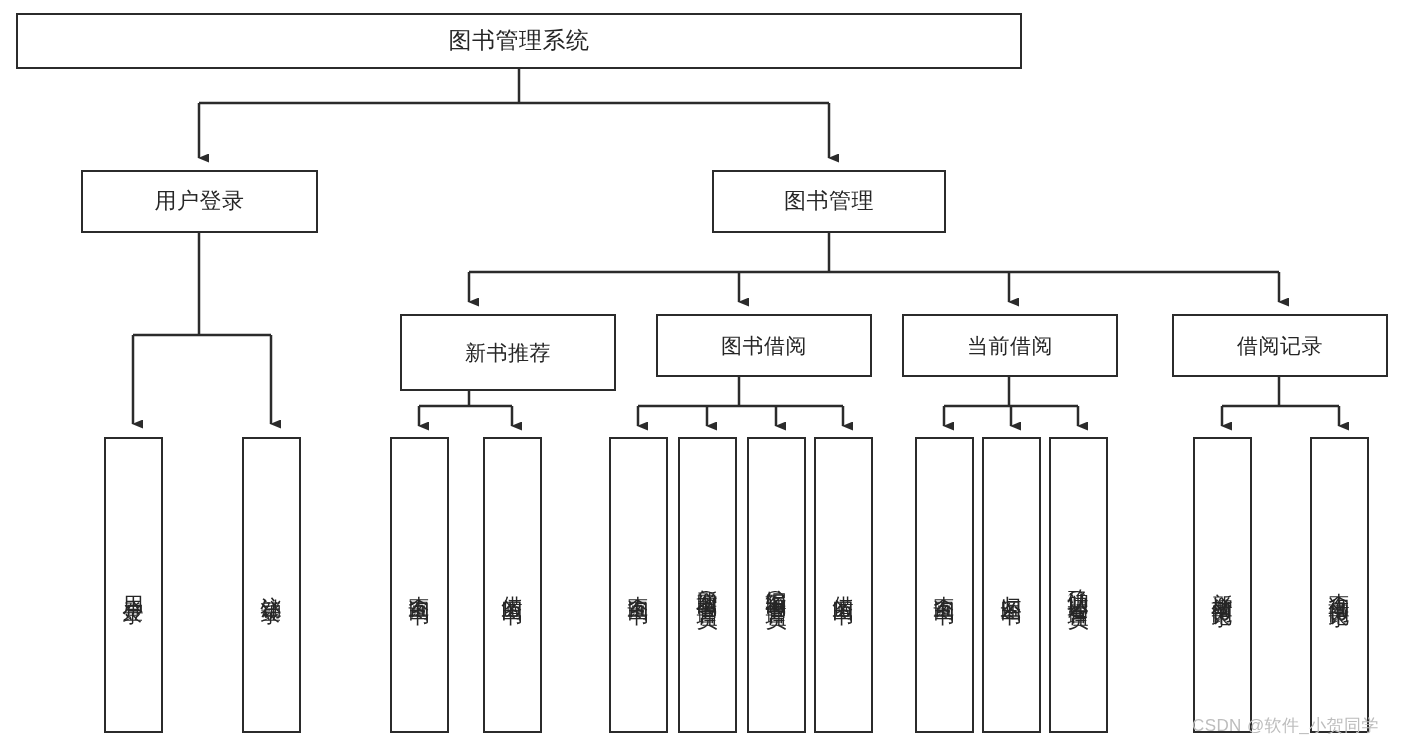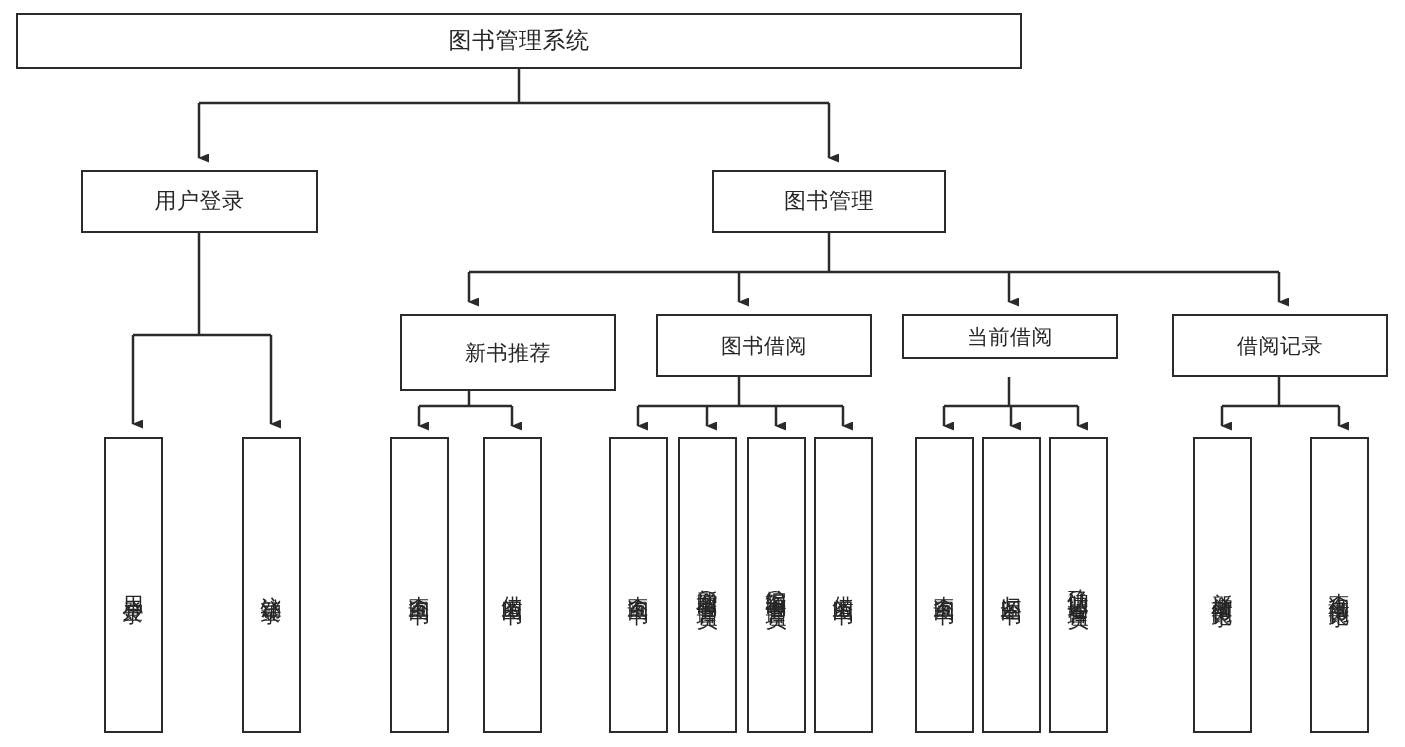--- a/index.html
+++ b/index.html
@@ -135,21 +135,21 @@
   <div class="node-box level-1" style="left:712px; top:170px; width:234px; height:63px;">
     <span class="node-label">图书管理</span>
   </div>
 
   <div class="node-box level-2" style="left:362px; top:314px; width:216px; height:77px;margin-left:38px;">
     <span class="node-label">新书推荐</span>
   </div>
   <div class="node-box level-2" style="left:632px; top:314px; width:216px; height:63px;margin-left:24px;">
     <span class="node-label">图书借阅</span>
   </div>
-  <div class="node-box level-2" style="left:902px; top:314px; width:216px; height:45px;">
+  <div class="node-box level-2" style="left:902px; top:314px; width:216px; height:63px;">
     <span class="node-label">当前借阅</span>
   </div>
   <div class="node-box level-2" style="left:1172px; top:314px; width:216px; height:63px;align-items:center;">
     <span class="node-label">借阅记录</span>
   </div>
 
   <div class="node-box leaf" style="left:104px; top:437px; width:59px; height:296px;">
     <span class="node-label">用户登录</span>
   </div>
   <div class="node-box leaf" style="left:242px; top:437px; width:59px; height:296px;">
@@ -186,14 +186,15 @@
     <span class="node-label">确认归还（管理员）</span>
   </div>
 
   <div class="node-box leaf" style="left:1193px; top:437px; width:59px; height:296px;">
     <span class="node-label">新增借阅记录</span>
   </div>
   <div class="node-box leaf" style="left:1310px; top:437px; width:59px; height:296px;">
     <span class="node-label">查询借阅记录</span>
   </div>
 
+  <div class="watermark">CSDN @软件_小贺同学</div>
 
 </div>
 
 </body></html>

